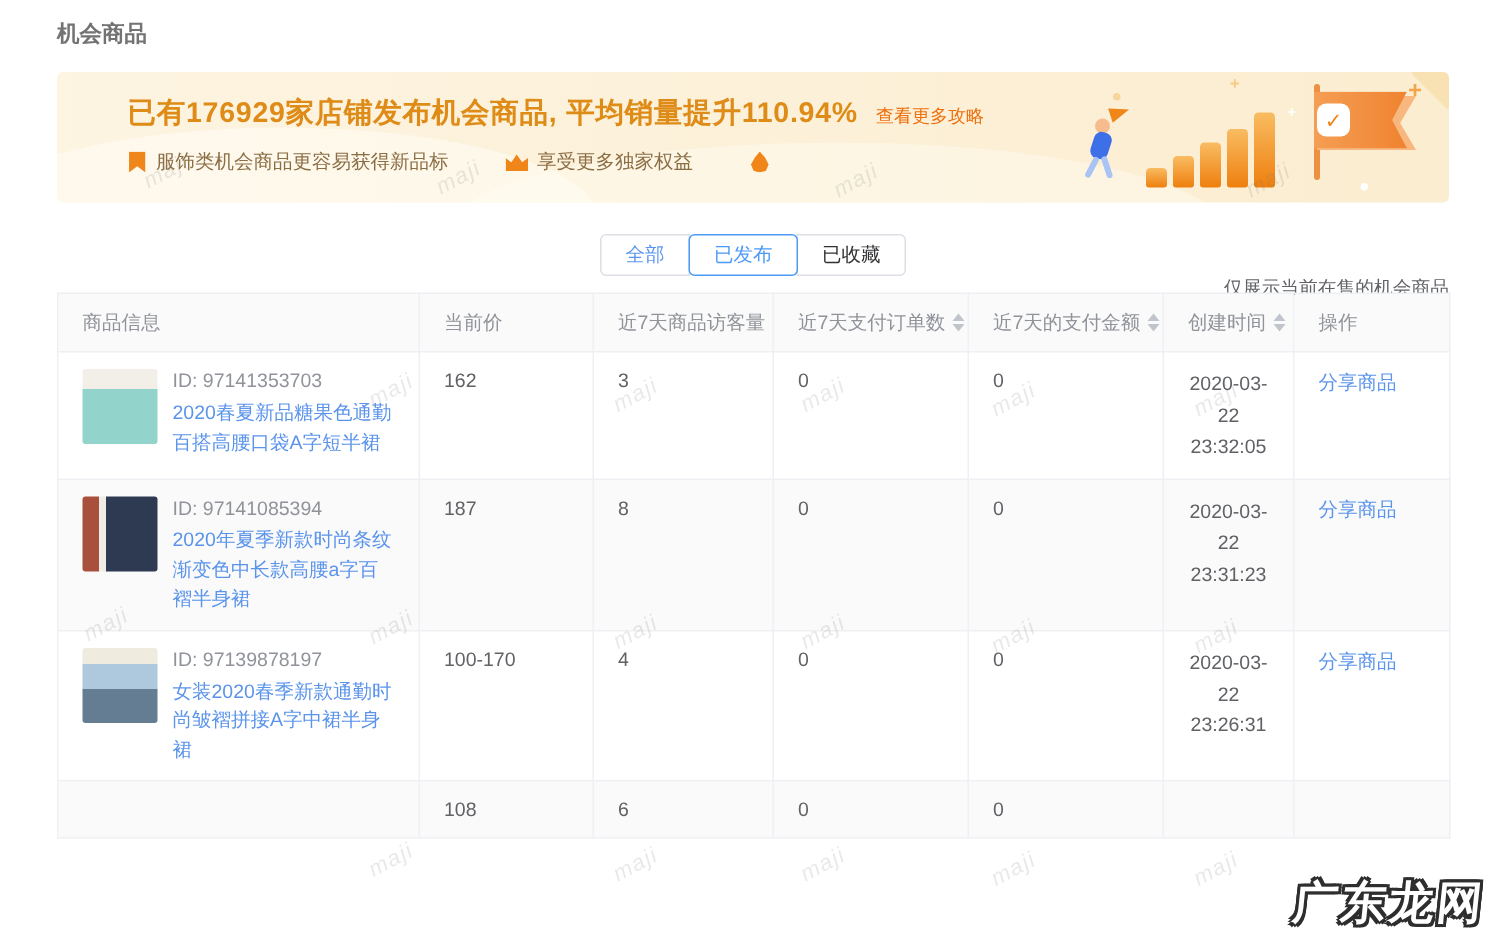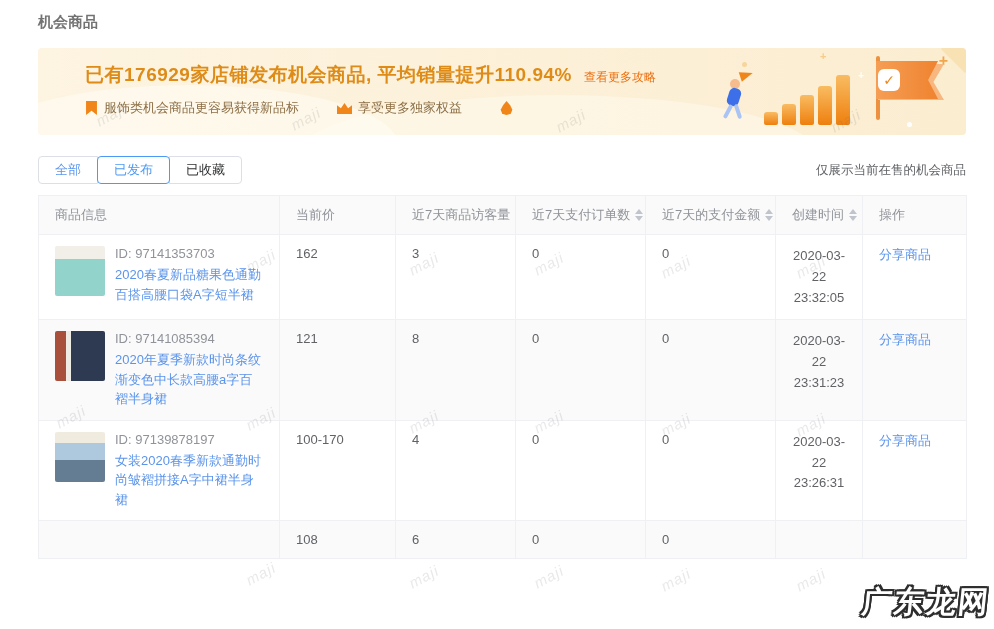--- a/index.html
+++ b/index.html
@@ -50,21 +50,21 @@
   .flag-badge { position:absolute; right:52px; top:21px; width:22px; height:22px; background:#fff; border-radius:6px;
     display:flex; align-items:center; justify-content:center; color:#F08519; font-weight:700; font-size:14px; }
   .sparkle { position:absolute; font-weight:700; color:#F2A64B; }
   .sp1 { right:4px; top:4px; font-size:16px; }
   .sp2 { left:118px; top:2px; font-size:11px; color:#F8CC86; }
   .sp3 { right:88px; top:22px; font-size:10px; color:#fff; }
   .dot { position:absolute; width:5px; height:5px; border-radius:50%; background:#F8D59B; }
   .d1 { left:40px; top:14px; } .d2 { right:40px; bottom:8px; background:#fff; }
 
   
-  .tabs-row { position:absolute; left:38px; top:156px; width:928px; display:flex; align-items:center; }
+  .tabs-row { position:absolute; left:38px; top:156px; width:928px; display:flex; align-items:center;flex-direction:column; }
   .tab-group { display:flex; }
   .tab { height:28px; padding:0 16px; display:flex; align-items:center; background:#fff; font-size:13px;
     border:1px solid #DCDFE6; margin-left:-1px; cursor:pointer; color:#303133; position:relative; }
   .tab:first-child { border-radius:4px 0 0 4px; margin-left:0; }
   .tab:last-child { border-radius:0 4px 4px 0;text-align:center; }
   .tab.blue-text { color:#5A96F0; }
   .tab.active { color:#4C9AF5; border-color:#4C9AF5; z-index:2; border-radius:4px; }
   .filter-note { margin-left:auto; font-size:12.5px; color:#606266; }
 
   
@@ -256,21 +256,21 @@
         <tr>
           <td>
               <div class="prod">
                 <div class="thumb t1"></div>
             <div class="prod-text">
                   <div class="prod-id">ID: 97141085394</div>
             <div class="prod-title">2020年夏季新款时尚条纹渐变色中长款高腰a字百褶半身裙</div>
                 </div>
               </div>
             </td>
-          <td>121</td>
+          <td>187</td>
           <td>8</td>
           <td>0</td>
           <td>0</td>
           <td>
               <div class="time-line">2020-03-22</div>
               <div class="time-line">23:31:23</div>
             </td>
           <td><a class="action-link">分享商品</a></td>
         </tr>
         <tr>

